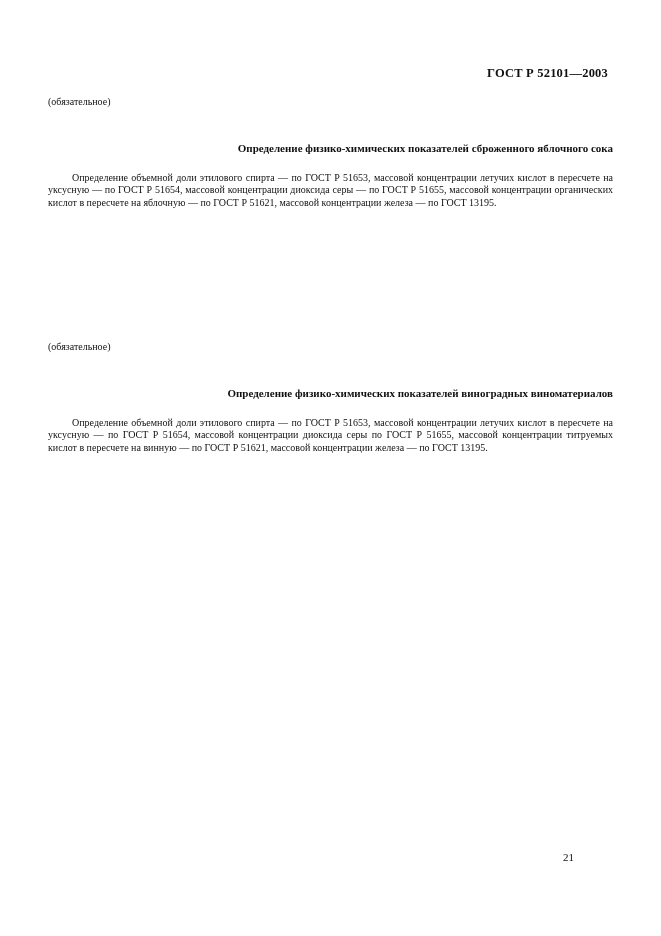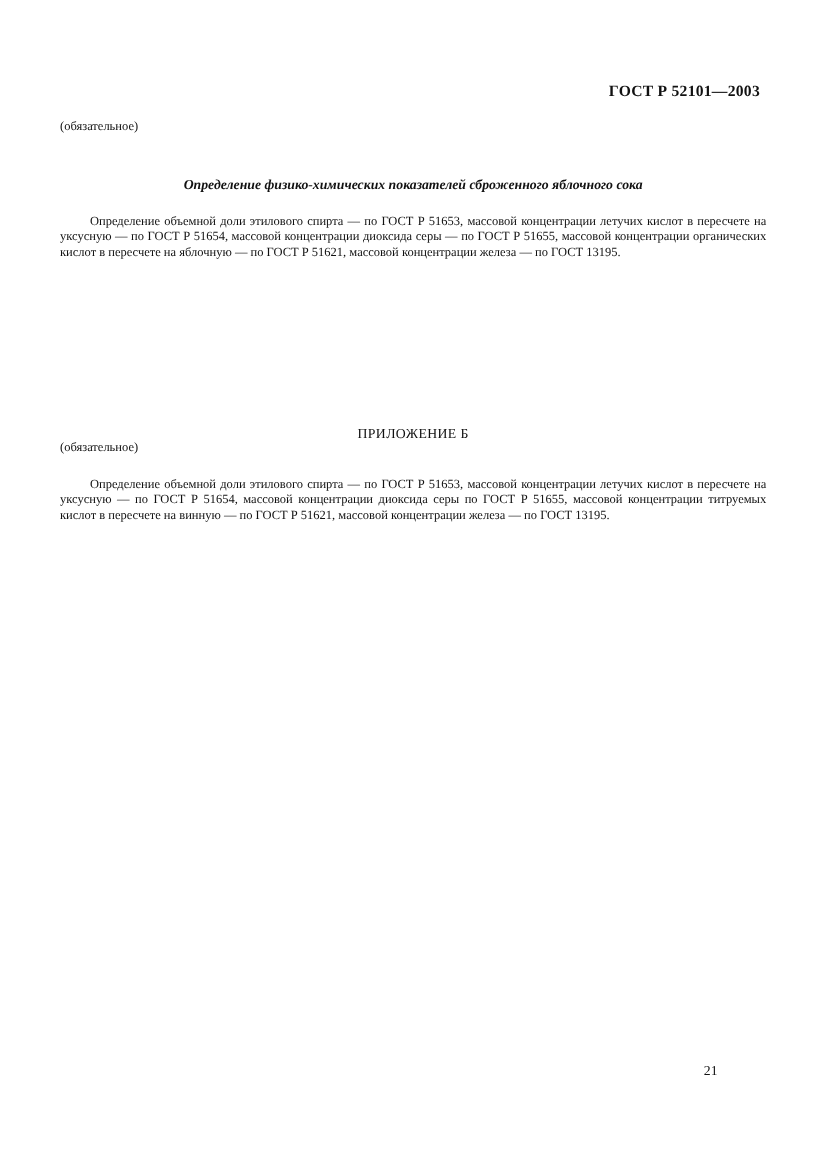--- a/index.html
+++ b/index.html
@@ -40,26 +40,25 @@
       font-size: 11px;
       letter-spacing: 0.3px;
       line-height: 12px;
     }
     .appendix-status {
       text-align: left;
       font-size: 10px;
       line-height: 12px;
     }
     .section-heading {
-      text-align: center;
+      text-align: right;
       font-weight: bold;
       font-size: 11px;
       line-height: 13px;
       margin-top: 34px;
-      font-style: italic;
     }
     .paragraph {
       font-size: 10px;
       line-height: 12.4px;
       text-align: justify;
       text-indent: 24px;
       margin-top: 17px;
     }
     #appendix-a { top: 96px; }
     #appendix-b { top: 341px; }
@@ -77,20 +76,20 @@
 
   <div class="doc-header">ГОСТ Р 52101—2003</div>
 
   <section class="appendix" id="appendix-a">
     <div class="appendix-status">(обязательное)</div>
     <div class="section-heading">Определение физико-химических показателей сброженного яблочного сока</div>
     <p class="paragraph">Определение объемной доли этилового спирта — по ГОСТ Р 51653, массовой концентрации летучих кислот в пересчете на уксусную — по ГОСТ Р 51654, массовой концентрации диоксида серы — по ГОСТ Р 51655, массовой концентрации органических кислот в пересчете на яблочную — по ГОСТ Р 51621, массовой концентрации железа — по ГОСТ 13195.</p>
   </section>
 
   <section class="appendix" id="appendix-b">
-    <div class="appendix-title">ПРИЛОЖЕНИЕ Б</div>
     <div class="appendix-status">(обязательное)</div>
+    <div class="section-heading">Определение физико-химических показателей виноградных виноматериалов</div>
     <p class="paragraph">Определение объемной доли этилового спирта — по ГОСТ Р 51653, массовой концентрации летучих кислот в пересчете на уксусную — по ГОСТ Р 51654, массовой концентрации диоксида серы по ГОСТ Р 51655, массовой концентрации титруемых кислот в пересчете на винную — по ГОСТ Р 51621, массовой концентрации железа — по ГОСТ 13195.</p>
   </section>
 
   <div class="page-number">21</div>
 
 </div>
 
 </body></html>

